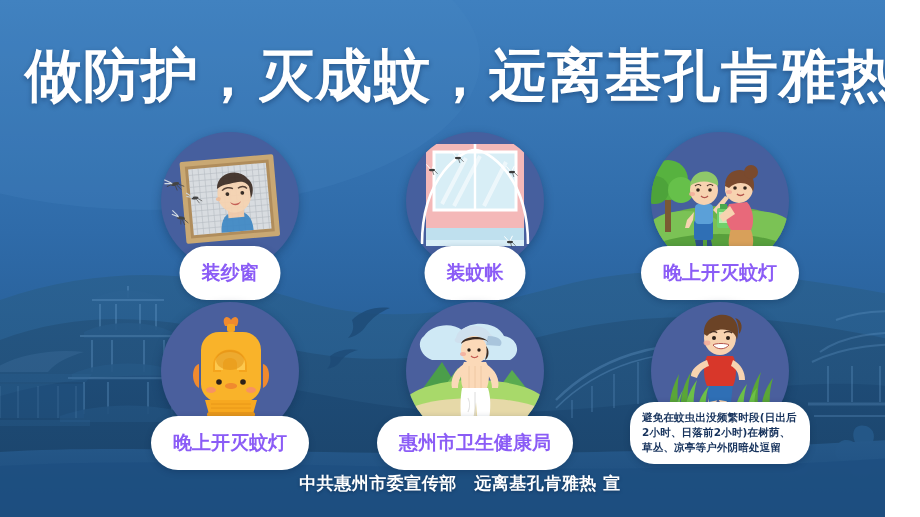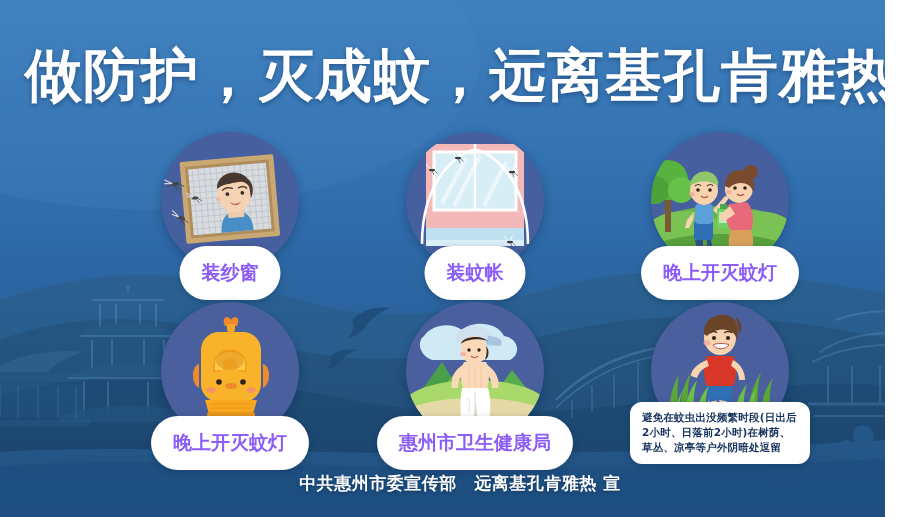--- a/index.html
+++ b/index.html
@@ -35,21 +35,21 @@
   .pill{
     position:absolute;left:50%;transform:translateX(-50%);
     background:#ffffff;border-radius:40px;
     color:#8b5cf6;font-size:19px;font-weight:bold;
     padding:14px 22px;white-space:nowrap;
     box-shadow:0 2px 6px rgba(10,35,70,.3);
     text-align:center;
   }
   .pill.note{
     font-size:10.5px;font-weight:bold;line-height:1.45;
-    white-space:normal;width:156px;padding:8px 12px;border-radius:12px;
+    white-space:normal;width:156px;padding:8px 12px;border-radius:24px;
     text-align:left;color:#16325c;letter-spacing:.2px;
   }
   
   #p1{left:130px;top:132px;}
   #p2{left:375px;top:132px;}
   #p3{left:620px;top:132px;}
   
   #p4{left:130px;top:302px;}
   #p5{left:375px;top:302px;}
   #p6{left:620px;top:302px;}

